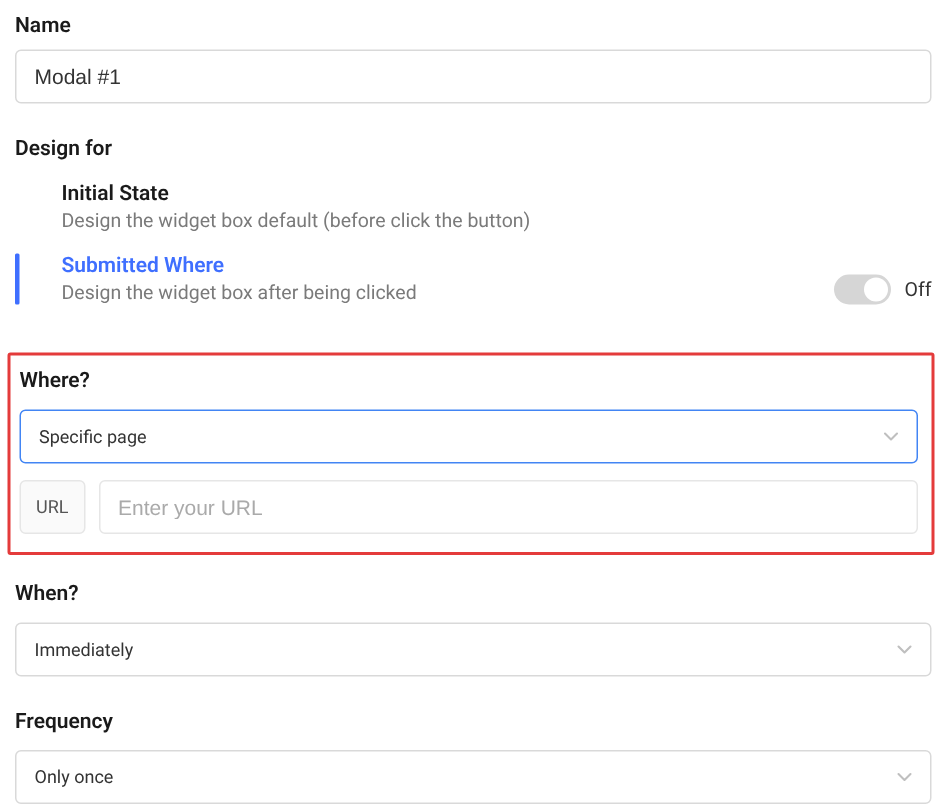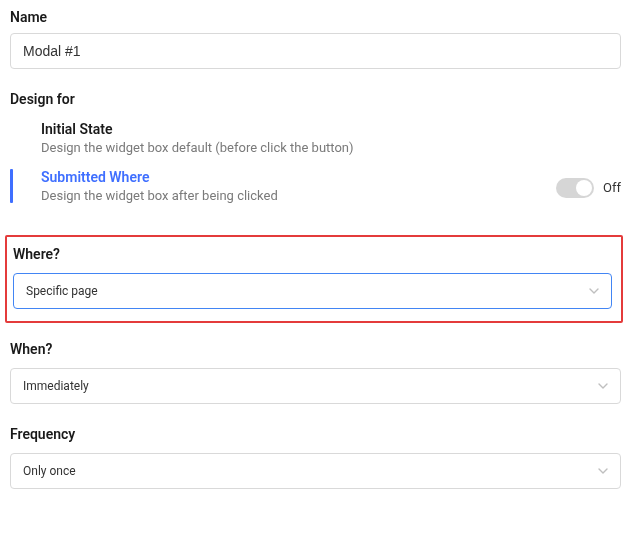--- a/index.html
+++ b/index.html
@@ -31,21 +31,21 @@
       background: #fff;
     }
     .section {
       margin-bottom: 22px;
     }
     .state-group {
       margin-top: 10px;
     }
     .state-item {
       display: flex;
-      align-items: center;
+      align-items: flex-end;
       padding: 4px 0 10px 0;
       position: relative;
     }
     .state-bar {
       width: 3px;
       align-self: stretch;
       background: transparent;
       margin-right: 28px;
       border-radius: 1px;
     }
@@ -207,20 +207,24 @@
     <div class="select-input blue">
       <span>Specific page</span>
     </div>
     <span class="chevron">
       <svg width="12" height="12" viewBox="0 0 12 12">
           <path d="M2 4 L6 8 L10 4" stroke="#bfbfbf" stroke-width="1.4" fill="none" stroke-linecap="round" stroke-linejoin="round"></path>
         </svg>
     </span>
   </div>
 
+  <div class="url-row">
+    <div class="url-prefix">URL</div>
+    <input type="text" class="url-input" placeholder="Enter your URL" style="">
+  </div>
 </div>
 
 <div class="section">
   <div class="field-label" style="margin-bottom:11px;">When?</div>
   <div class="select-wrap">
     <div class="select-input">
       <span>Immediately</span>
     </div>
     <span class="chevron">
       <svg width="12" height="12" viewBox="0 0 12 12">

